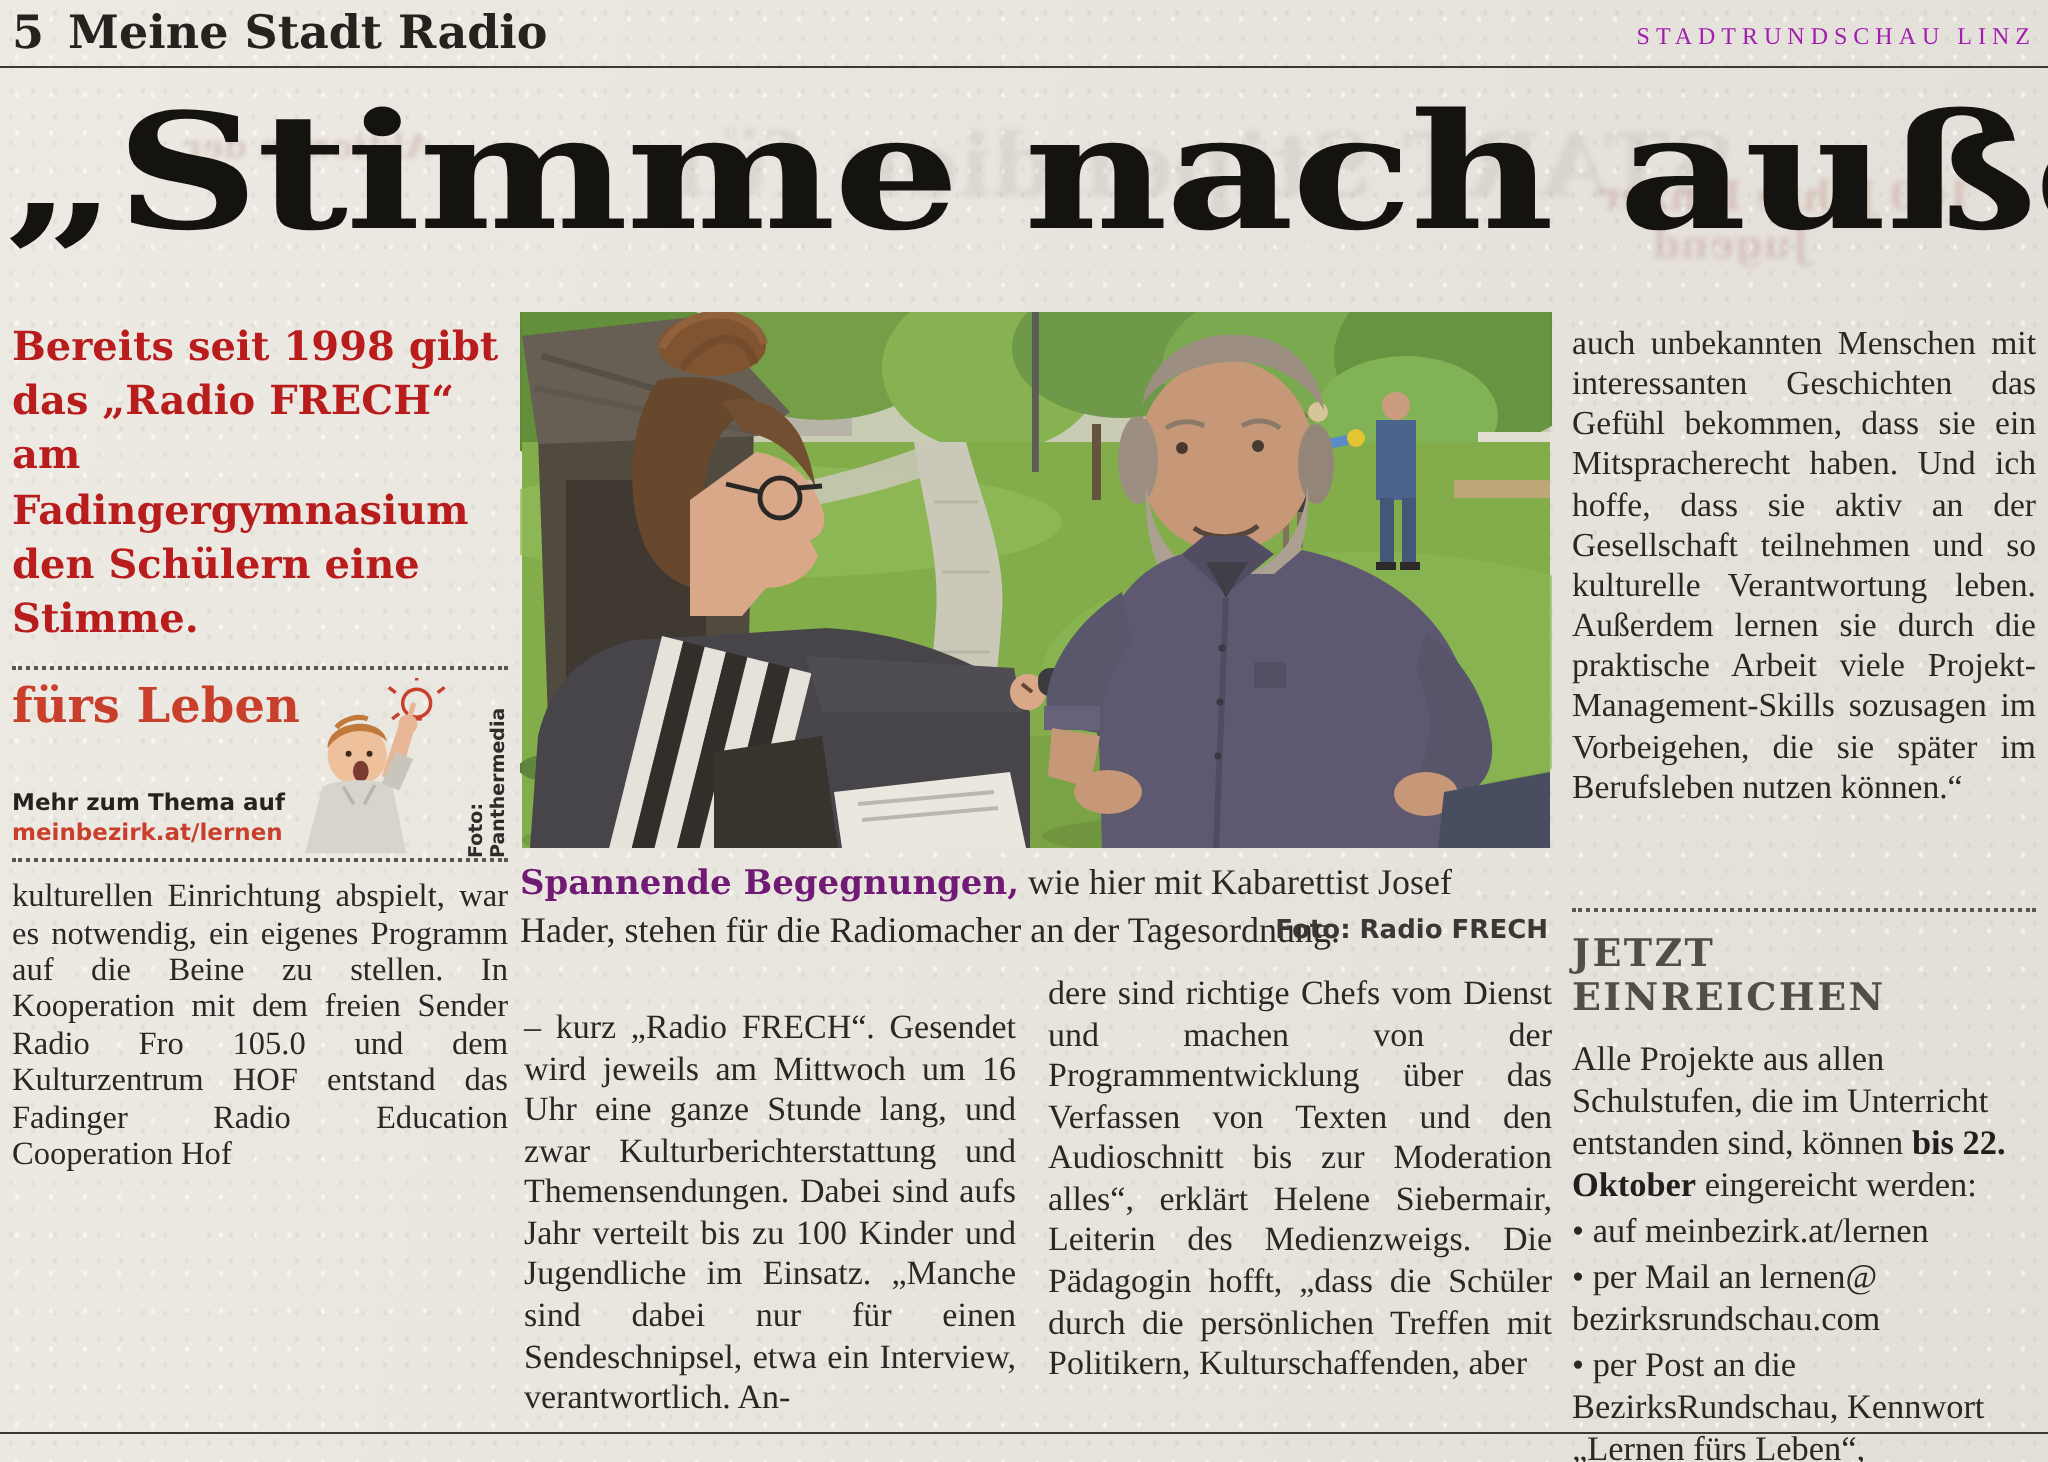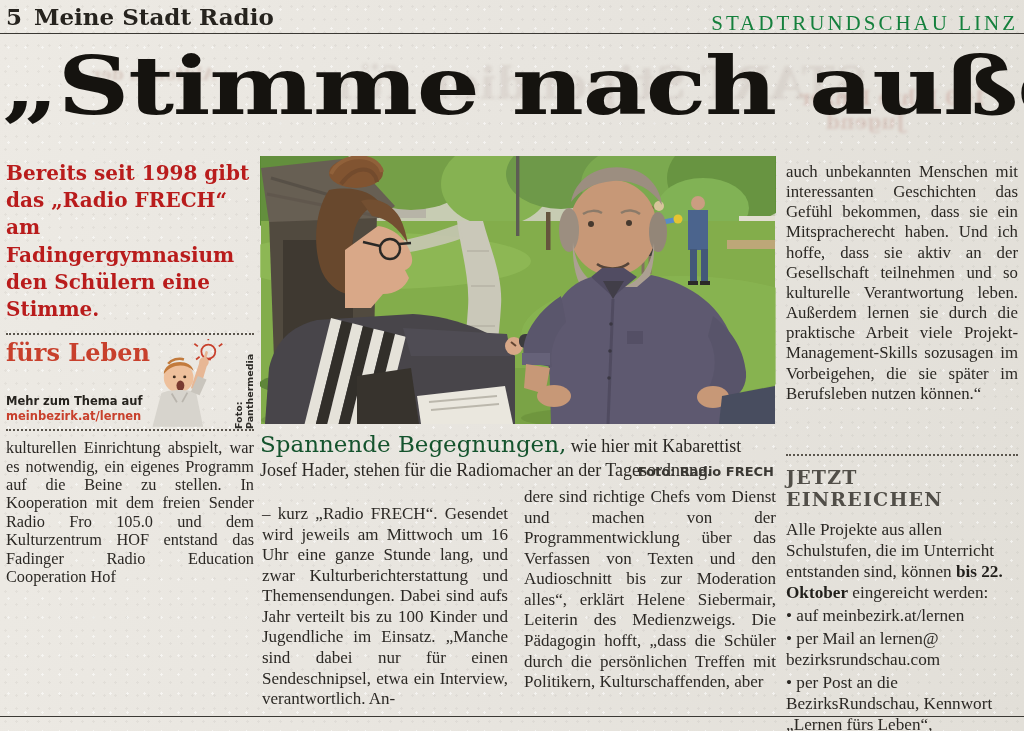--- a/index.html
+++ b/index.html
@@ -20,21 +20,21 @@
          font-family:"DejaVu Serif",serif;font-weight:700;filter:blur(1.4px);}
   .ghost-center{left:330px;top:58px;font-size:44px;color:rgba(150,130,118,0.14);}
   .ghost-left{left:92px;top:64px;font-size:17px;color:rgba(160,112,98,0.26);}
   .ghost-r1{left:800px;top:86px;font-size:20px;color:rgba(170,100,88,0.24);}
   .ghost-r2{left:826px;top:110px;font-size:20px;color:rgba(170,100,88,0.22);}
   
   .hdr-left{left:6px;top:3px;font-family:"DejaVu Serif",serif;font-weight:700;
             font-size:23px;color:#26231e;letter-spacing:0;}
   .hdr-left .pgnum{margin-right:12px;}
   .hdr-right{right:6px;top:11px;font-family:"Liberation Serif",serif;
-             font-size:21px;letter-spacing:3px;color:#15803d;text-align:right;}
+             font-size:12px;letter-spacing:3px;color:#a21caf;text-align:right;}
   .hdr-rule{left:0;top:33px;width:1024px;border-top:1.6px solid #3b3934;}
   .bottom-rule{left:0;top:716px;width:1024px;border-top:1.6px solid #3b3934;}
   
   .headline{left:2px;top:44px;font-family:"DejaVu Serif",serif;font-weight:700;
             font-size:80px;line-height:1.05;letter-spacing:-1px;color:#15130f;
             white-space:nowrap;transform:scaleX(1.24);transform-origin:left top;}
   
   .left-col{left:6px;top:160px;width:248px;}
   .lead{font-family:"DejaVu Serif",serif;font-weight:700;font-size:20px;
         line-height:1.36;color:#b91c1c;margin:0 0 10px 0;min-height:134px;}
@@ -52,21 +52,21 @@
   .promo-more .lnk{display:block;color:#c8402c;}
   .promo-photo{position:absolute;right:16px;top:4px;width:96px;height:88px;}
   .promo-credit{position:absolute;right:-1px;top:2px;height:92px;
                 writing-mode:vertical-rl;transform:rotate(180deg);
                 font-family:"DejaVu Sans",sans-serif;font-weight:700;
                 font-size:9.5px;color:#2e2c28;}
   
   .photo{left:260px;top:156px;width:516px;height:268px;}
   .photo svg{display:block;}
   .caption{left:260px;top:430px;width:516px;font-size:18px;line-height:1.28;color:#2b2824;}
-  .caption .cap-b{font-family:"DejaVu Serif",serif;font-weight:400;color:#14532d;font-size:23px;}
+  .caption .cap-b{font-family:"DejaVu Serif",serif;font-weight:700;color:#701a75;font-size:17px;}
   .photo-credit{position:absolute;right:2px;bottom:2px;
                 font-family:"DejaVu Sans",sans-serif;font-weight:700;
                 font-size:13px;color:#3a3833;}
   .mid-a{left:262px;top:487px;width:246px;}
   .mid-b{left:524px;top:487px;width:252px;}
   .mid-text{font-size:17px;line-height:1.21;text-align:justify;color:#2b2824;hyphens:auto;}
   
   .right-col{left:786px;top:162px;width:232px;}
   .right-para{font-size:16.8px;line-height:1.2;text-align:justify;color:#2b2824;
               hyphens:auto;min-height:284px;}

